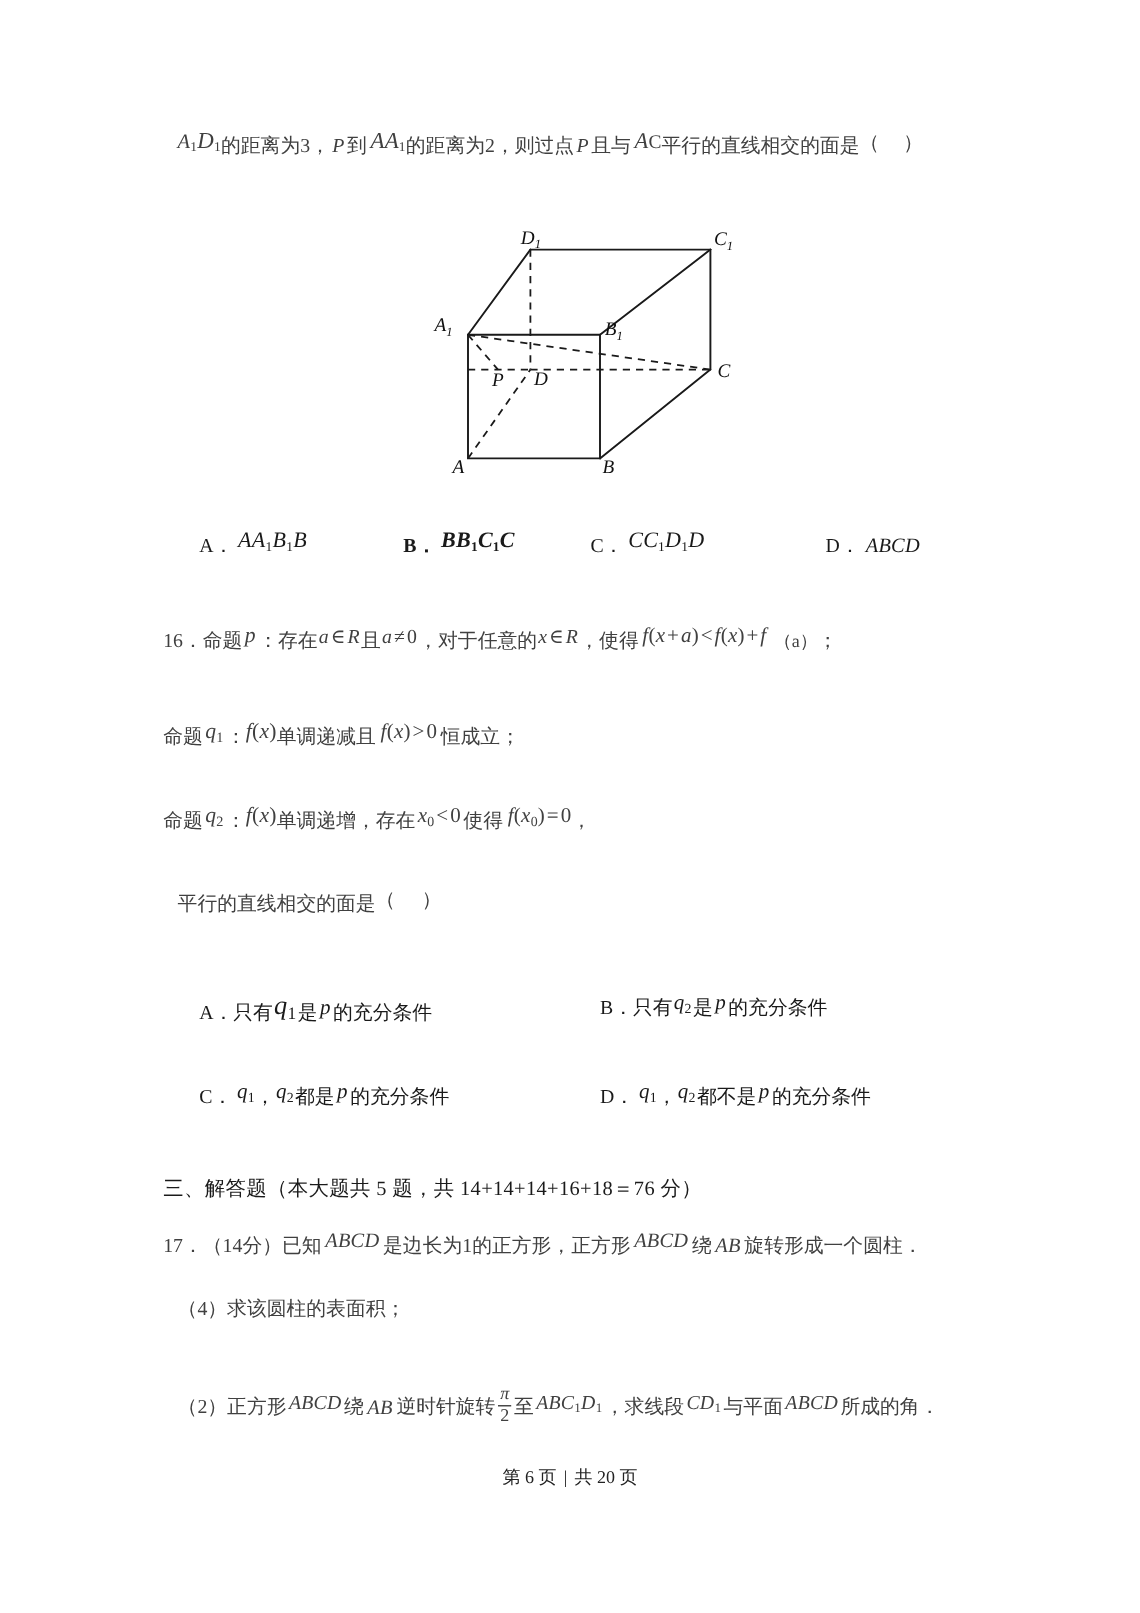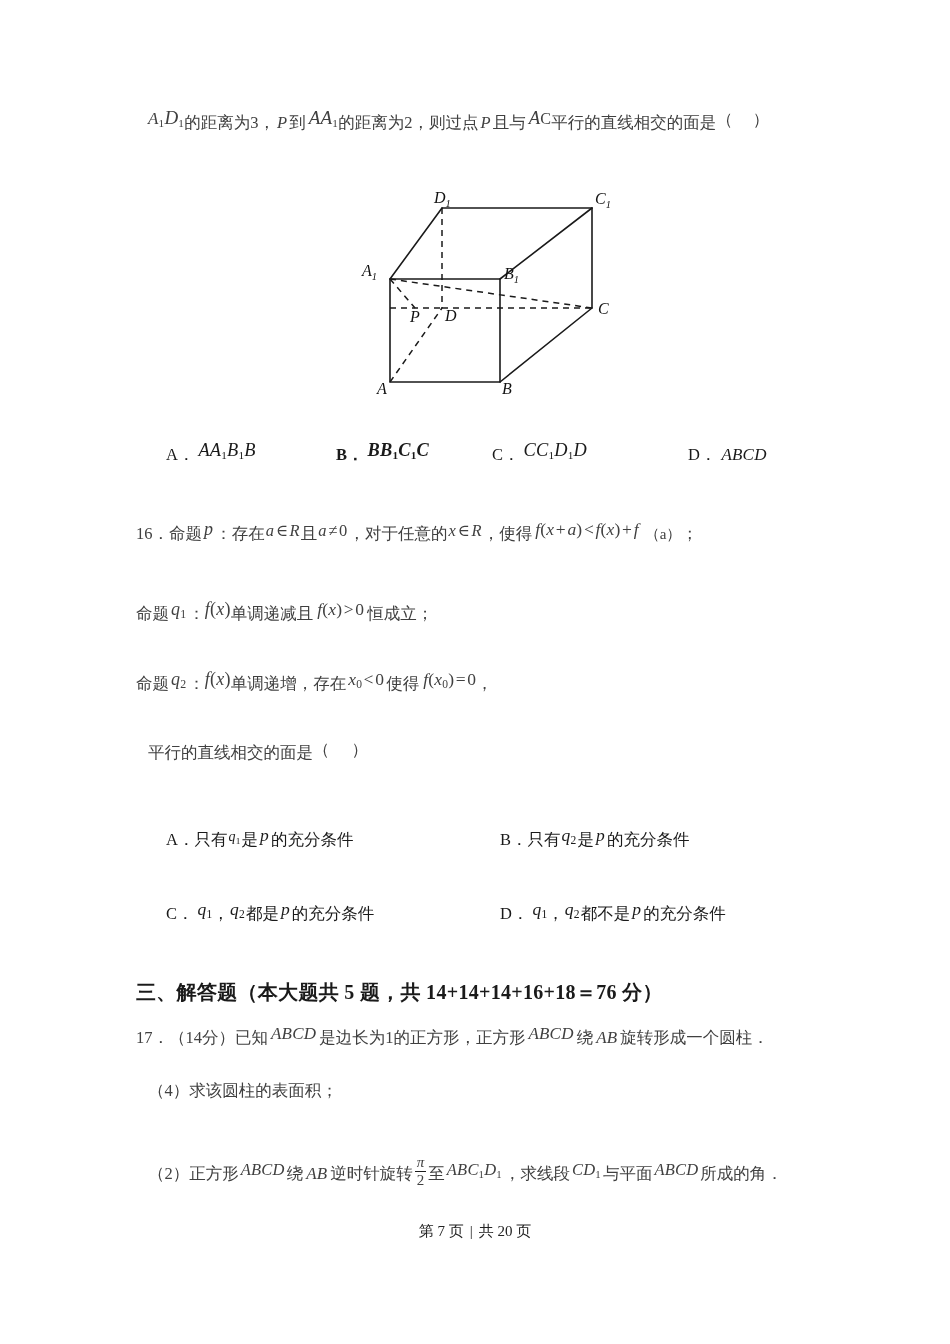--- a/index.html
+++ b/index.html
@@ -53,22 +53,22 @@
   .choice {
     position: absolute;
     font-size: 16.5px;
     white-space: nowrap;
   }
   .choice .lbl { font-family: "Liberation Serif", serif; font-style: normal; }
 
   
   .section-head {
     position: absolute;
-    font-weight: bold;
-    font-size: 20px;
+    font-weight: normal;
+    font-size: 17px;
     letter-spacing: 0.3px;
     white-space: nowrap;
   }
 
   
   .figure {
     position: absolute;
     left: 352px;
     top: 182px;
     width: 280px;
@@ -190,21 +190,21 @@
 
   <div class="line" style="left:136px; top:674px;">
     <span class="cn">命题</span><span class="mi raise" style="padding:0 2px; font-size:18px;">q<sub class="up">2</sub></span><span class="cn">：</span><span class="mi raise" style="font-size:18px;"><span class="mi">f</span><span class="num">(</span><span class="mi">x</span><span class="num">)</span></span><span class="cn">单调递增，存在</span><span class="mi raise" style="padding:0 2px; font-size:17.5px;"><span class="mi">x</span><sub class="up">0</sub><span class="op">&lt;</span><span class="num">0</span></span><span class="cn">使得</span><span class="mi raise" style="padding-left:4px; font-size:17.5px;"><span class="mi">f</span><span class="num">(</span><span class="mi">x</span><sub class="up">0</sub><span class="num">)</span><span class="op">=</span><span class="num">0</span></span><span class="cn">，</span>
   </div>
 
   <div class="line" style="left:148px; top:744px;">
     <span class="cn">平行的直线相交的面是</span><span class="cn raise-sm">（</span><span style="display:inline-block;width:22px;"></span><span class="cn raise-sm">）</span>
   </div>
 
   <div class="choice-row" style="left:0; top:829px;">
-    <div class="choice" style="left:166px;"><span class="lbl">A．</span><span class="cn">只有</span><span class="mi raise" style="padding:0 1px; font-size:14px;">q<sub class="up">1</sub></span><span class="cn">是</span><span class="mi raise" style="padding:0 2px; font-size:17.5px;">p</span><span class="cn">的充分条件</span></div>
+    <div class="choice" style="left:166px;"><span class="lbl">A．</span><span class="cn">只有</span><span class="mi raise" style="padding:0 1px; font-size:22px;">q<sub class="up">1</sub></span><span class="cn">是</span><span class="mi raise" style="padding:0 2px; font-size:17.5px;">p</span><span class="cn">的充分条件</span></div>
     <div class="choice" style="left:500px;"><span class="lbl">B．</span><span class="cn">只有</span><span class="mi raise" style="padding:0 1px; font-size:17.5px;">q<sub class="up">2</sub></span><span class="cn">是</span><span class="mi raise" style="padding:0 2px; font-size:17.5px;">p</span><span class="cn">的充分条件</span></div>
   </div>
 
   <div class="choice-row" style="left:0; top:903px;">
     <div class="choice" style="left:166px;"><span class="lbl">C．</span><span class="mi raise" style="padding-left:4px; font-size:17.5px;">q<sub class="up">1</sub></span><span class="cn">，</span><span class="mi raise" style="padding:0 1px; font-size:17.5px;">q<sub class="up">2</sub></span><span class="cn">都是</span><span class="mi raise" style="padding:0 2px; font-size:17.5px;">p</span><span class="cn">的充分条件</span></div>
     <div class="choice" style="left:500px;"><span class="lbl">D．</span><span class="mi raise" style="padding-left:4px; font-size:17.5px;">q<sub class="up">1</sub></span><span class="cn">，</span><span class="mi raise" style="padding:0 1px; font-size:17.5px;">q<sub class="up">2</sub></span><span class="cn">都不是</span><span class="mi raise" style="padding:0 2px; font-size:17.5px;">p</span><span class="cn">的充分条件</span></div>
   </div>
 
   <div class="section-head" style="left:136px; top:979px;">三、解答题（本大题共 5 题，共 14+14+14+16+18＝76 分）</div>
 
@@ -212,16 +212,16 @@
     <span class="lbl num">17．</span><span class="cn">（14分）</span><span class="cn">已知</span><span class="mi raise" style="padding:0 3px; font-size:17px;">ABCD</span><span class="cn">是边长为</span><span class="num">1</span><span class="cn">的正方形，正方形</span><span class="mi raise" style="padding:0 3px; font-size:17px;">ABCD</span><span class="cn">绕</span><span class="mi" style="padding:0 3px; font-size:17px;">AB</span><span class="cn">旋转形成一个圆柱．</span>
   </div>
 
   <div class="line" style="left:148px; top:1082px;">（4）求该圆柱的表面积；</div>
 
   <div class="line" style="left:148px; top:1155px;">
     <span class="cn">（2）正方形</span><span class="mi raise" style="padding:0 2px; font-size:16.5px;">ABCD</span><span class="cn">绕</span><span class="mi" style="padding:0 3px; font-size:17px;">AB</span><span class="cn">逆时针旋转</span><span class="frac"><span class="top">π</span><span class="bot">2</span></span><span class="cn">至</span><span class="mi raise" style="padding:0 2px; font-size:16.5px;">ABC<sub class="up">1</sub>D<sub class="up">1</sub></span><span class="cn">，求线段</span><span class="mi raise" style="padding:0 2px; font-size:16.5px;">CD<sub class="up">1</sub></span><span class="cn">与平面</span><span class="mi raise" style="padding:0 2px; font-size:16.5px;">ABCD</span><span class="cn">所成的角．</span>
   </div>
 
   <div class="footer">
-    <span>第 7 页</span><span class="sep">|</span><span>共 20 页</span>
+    <span>第 6 页</span><span class="sep">|</span><span>共 20 页</span>
   </div>
 
 </div>
 
 </body></html>

